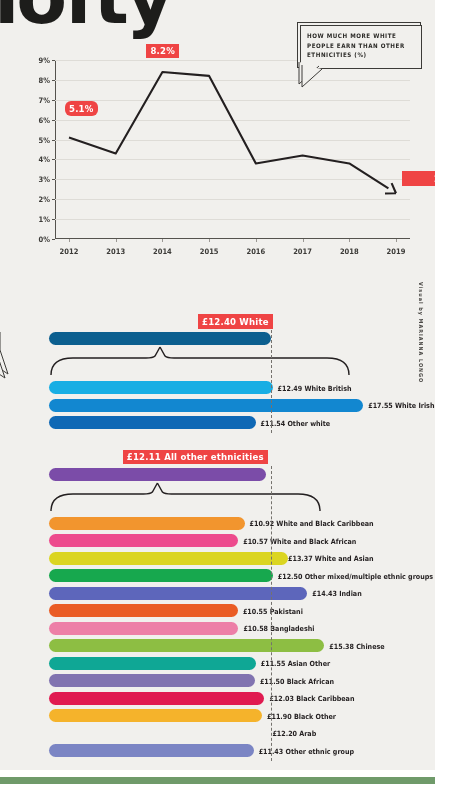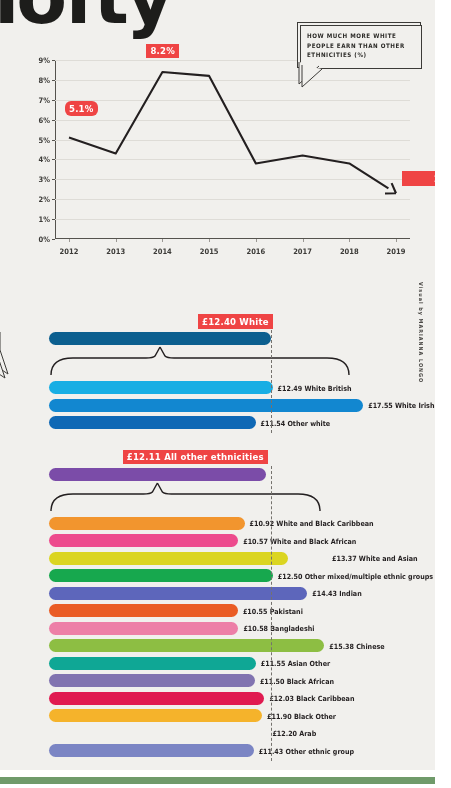--- a/index.html
+++ b/index.html
@@ -203,21 +203,21 @@
       <div class="bar-row" style="top: 216.5px; width: 435px;">
         <div class="bar" style="width: 195.503px; background: rgb(242, 149, 46);"></div>
         <div class="bar-label" style="left: 249.503px;">£10.92 White and Black Caribbean</div>
       </div>
       <div class="bar-row" style="top: 234px; width: 435px;">
         <div class="bar" style="width: 189.237px; background: rgb(237, 75, 141);"></div>
         <div class="bar-label" style="left: 243.237px;">£10.57 White and Black African</div>
       </div>
       <div class="bar-row" style="top: 251.5px; width: 435px;">
         <div class="bar" style="width: 239.366px; background: rgb(219, 213, 33);"></div>
-        <div class="bar-label" style="left: 288px; margin-left: 44px;">£13.37 White and Asian</div>
+        <div class="bar-label" style="left: 288px;">£13.37 White and Asian</div>
       </div>
       <div class="bar-row" style="top: 269px; width: 435px;">
         <div class="bar" style="width: 223.79px; background: rgb(23, 168, 78);"></div>
         <div class="bar-label" style="left: 277.79px;">£12.50 Other mixed/multiple ethnic groups</div>
       </div>
       <div class="bar-row" style="top: 286.5px; width: 435px;">
         <div class="bar" style="width: 258.344px; background: rgb(93, 102, 187);"></div>
         <div class="bar-label" style="left: 312.344px;">£14.43 Indian</div>
       </div>
       <div class="bar-row" style="top: 304px; width: 435px;">

